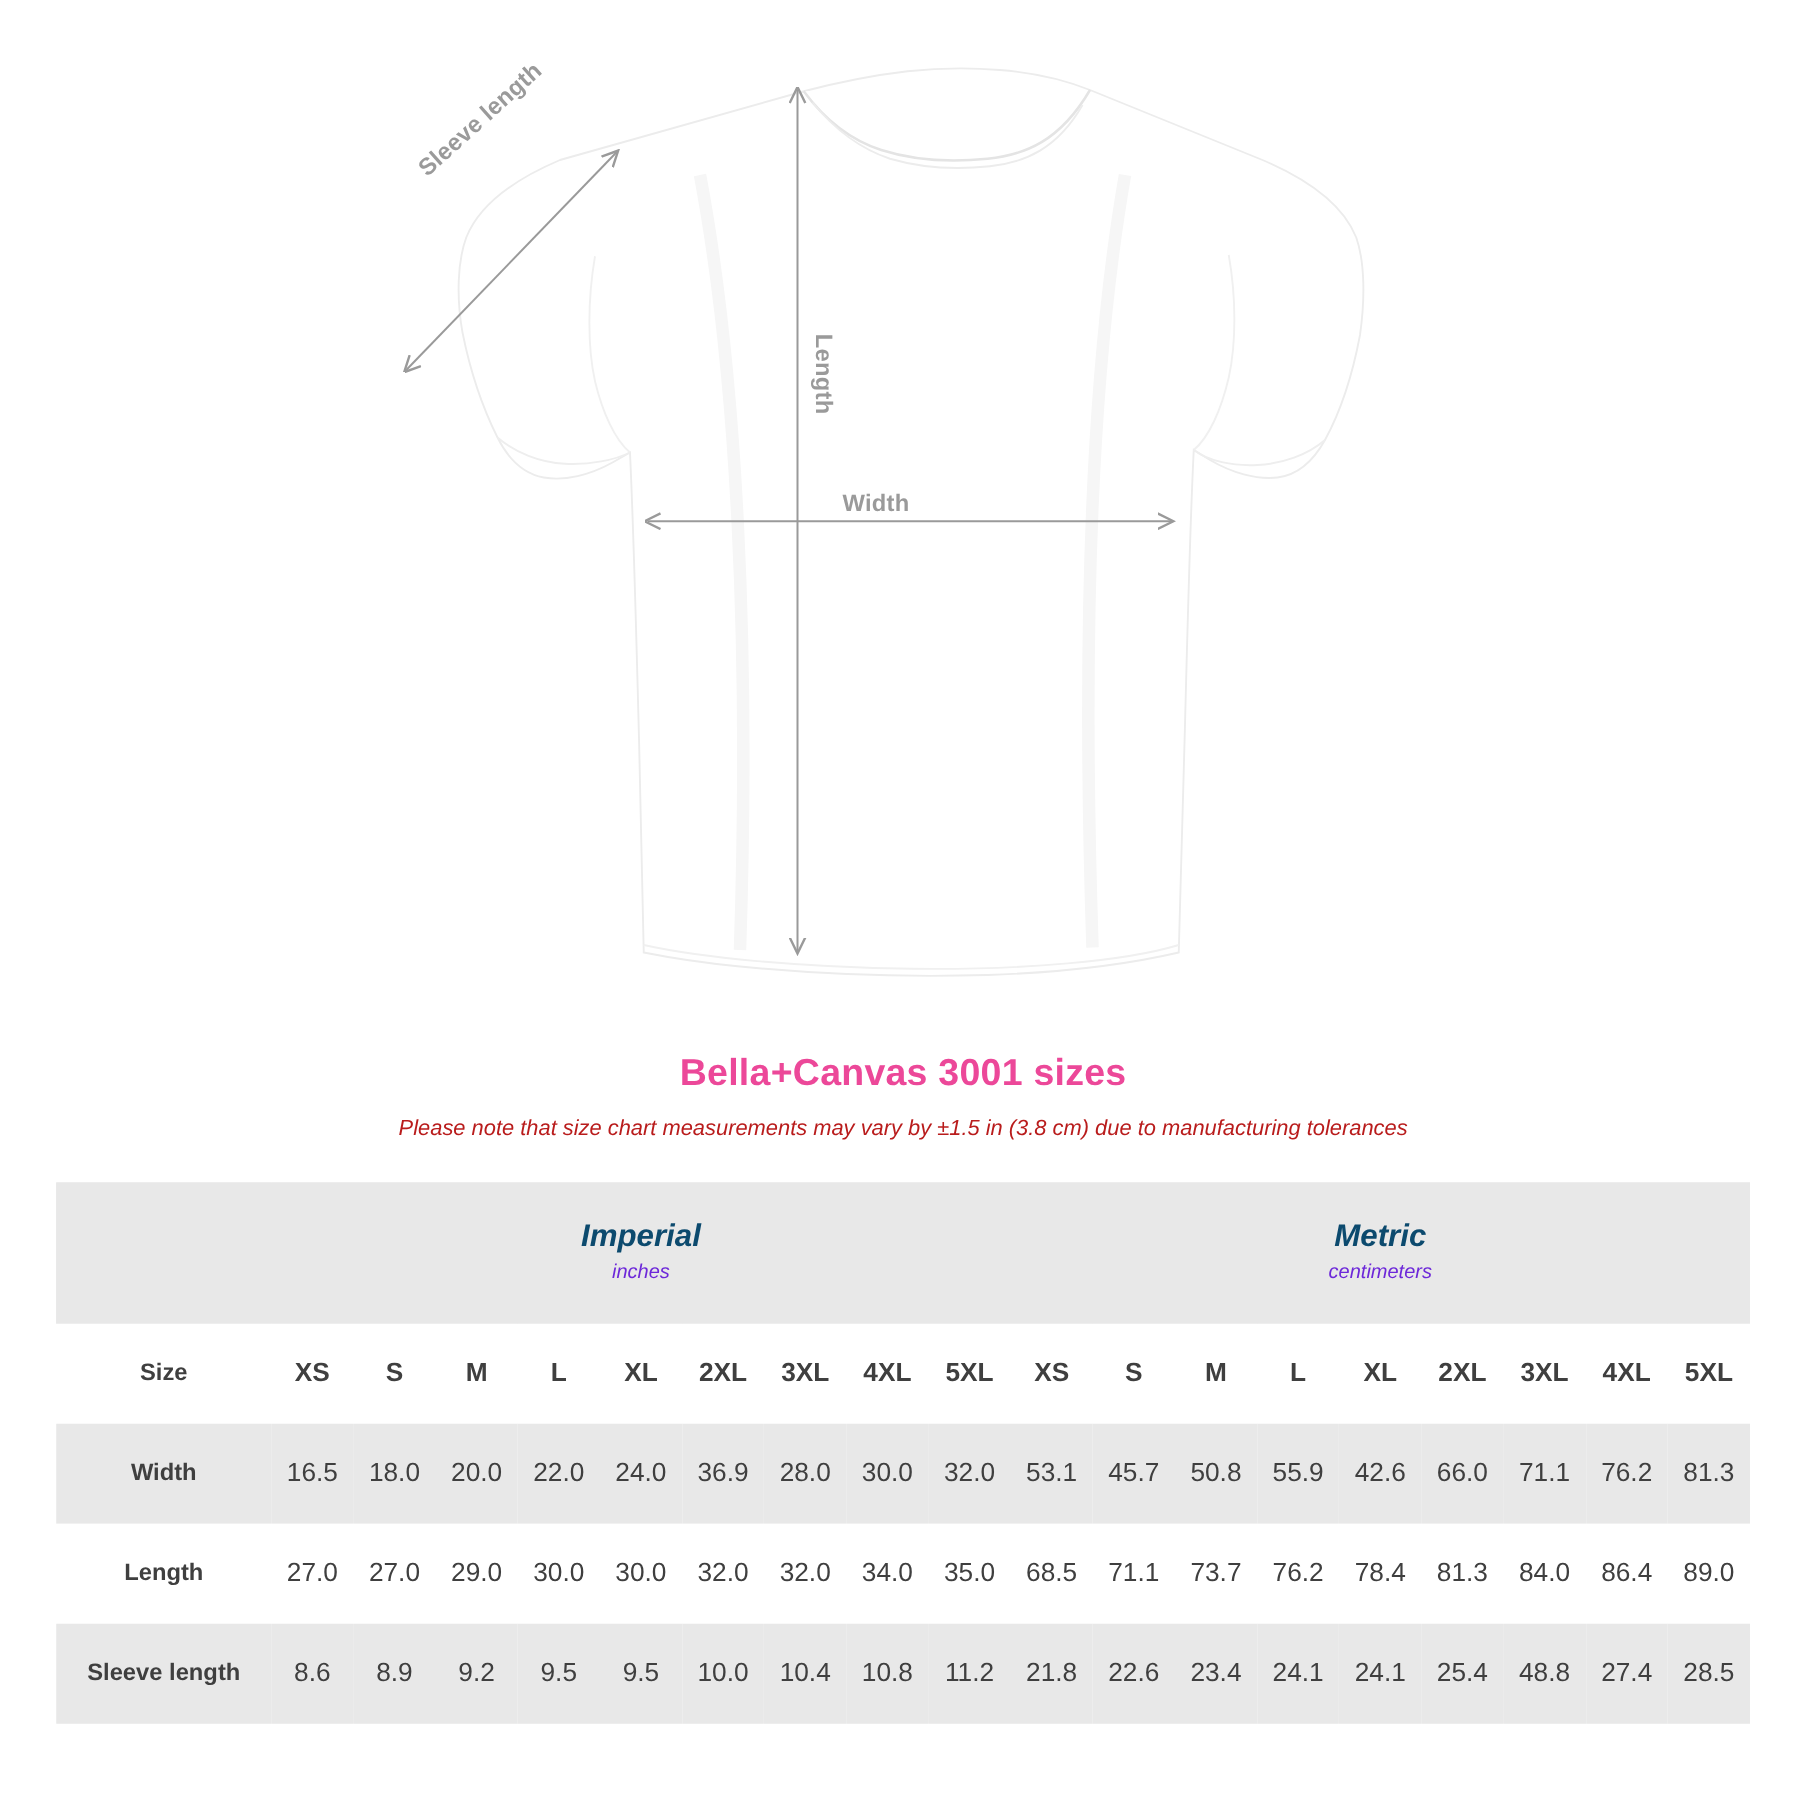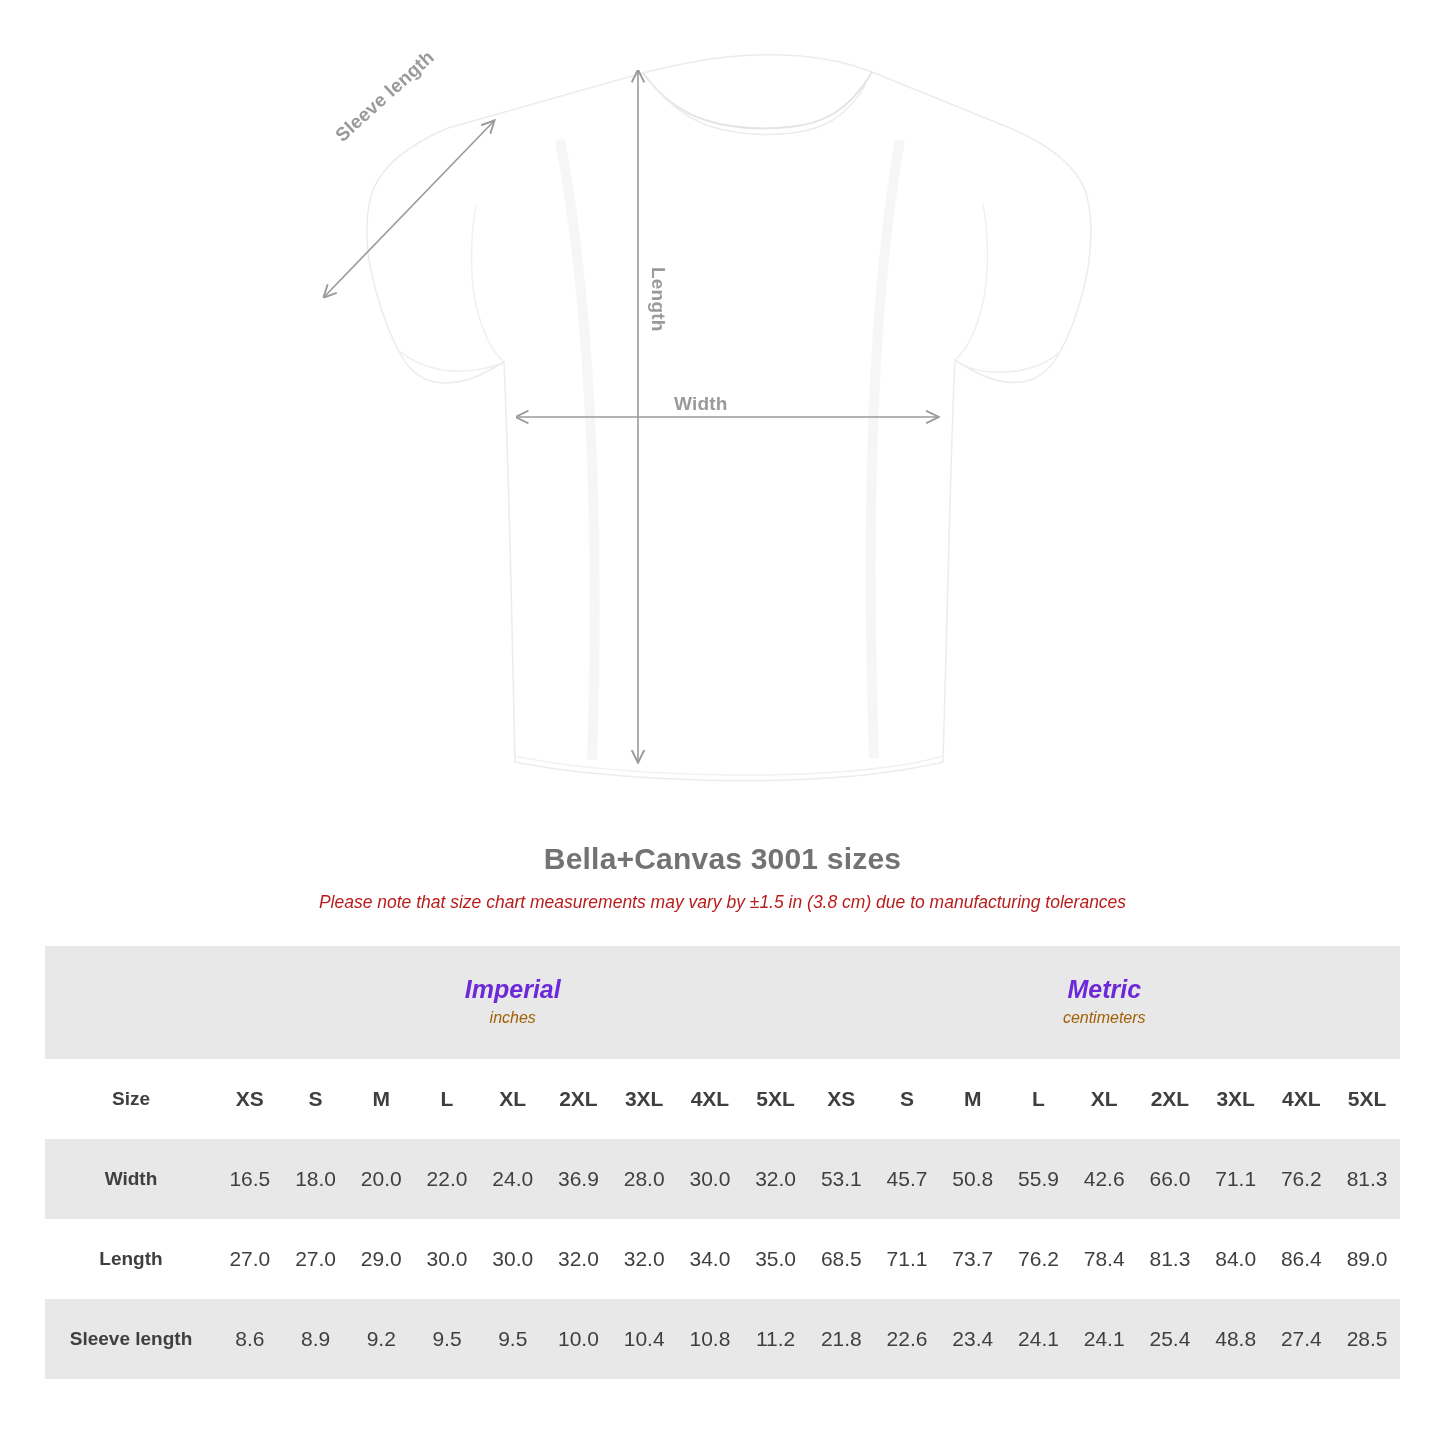--- a/index.html
+++ b/index.html
@@ -56,21 +56,21 @@
   .dim-label.width {
     left: 674px;
     top: 393px;
   }
 
   
   .chart-title {
     text-align: center;
     font-size: 30px;
     font-weight: bold;
-    color: #737373;
+    color: #ec4899;
     margin: 12px 0 0 0;
     letter-spacing: 0.2px;
   }
   .chart-note {
     text-align: center;
     font-size: 17.5px;
     font-style: italic;
     color: #b91c1c;
     margin: 16px 0 0 0;
   }
@@ -96,27 +96,27 @@
     background: #e8e8e8;
     height: 113px;
   }
   .unitband td {
     background: #e8e8e8;
   }
   .unit-main {
     font-size: 25px;
     font-style: italic;
     font-weight: bold;
-    color: #6d28d9;
+    color: #0c4a6e;
     line-height: 1.25;
   }
   .unit-sub {
     font-size: 16px;
     font-style: italic;
-    color: #a16207;
+    color: #6d28d9;
     line-height: 1.6;
   }
 
   .header-row td {
     height: 78px;
     font-size: 21px;
     font-weight: bold;
     color: #3f3f3f;
     background: #ffffff;
   }

